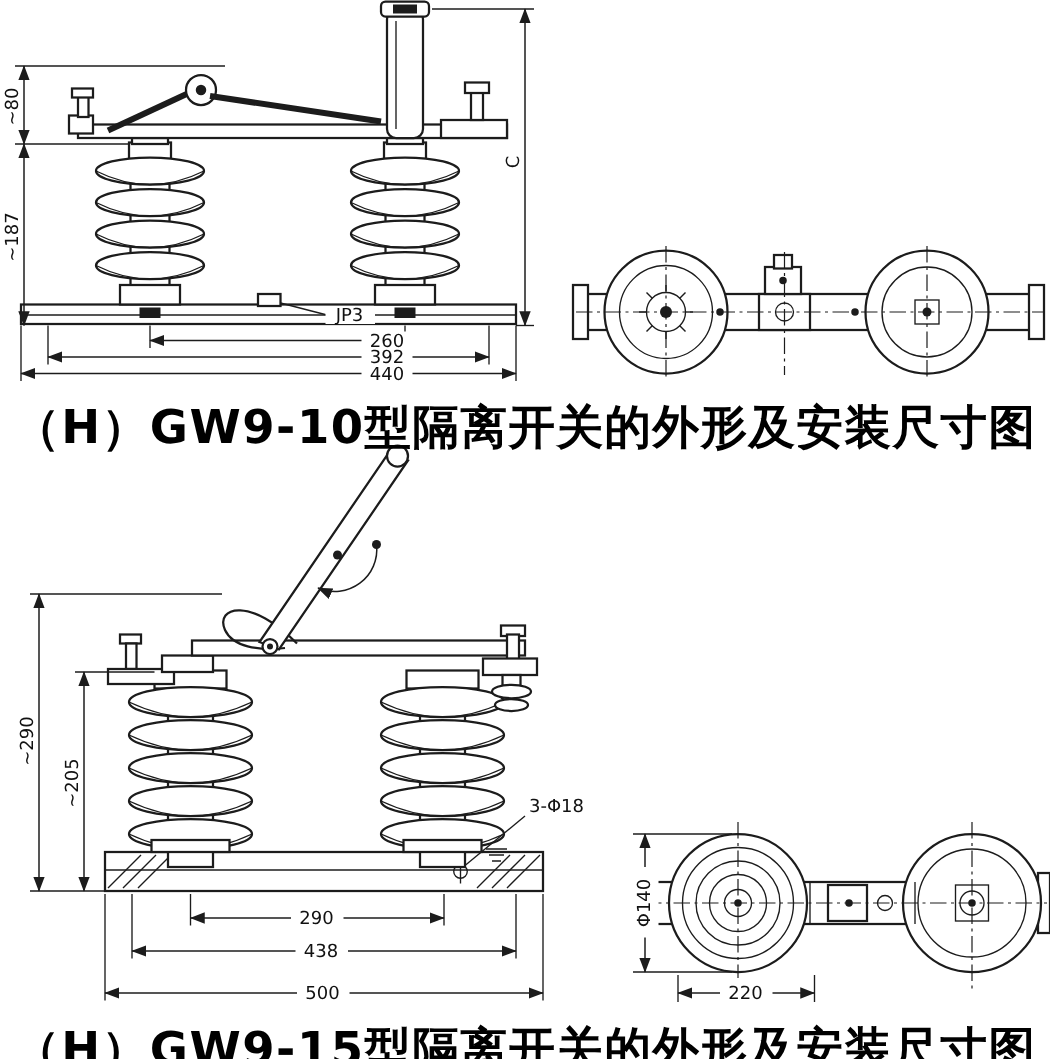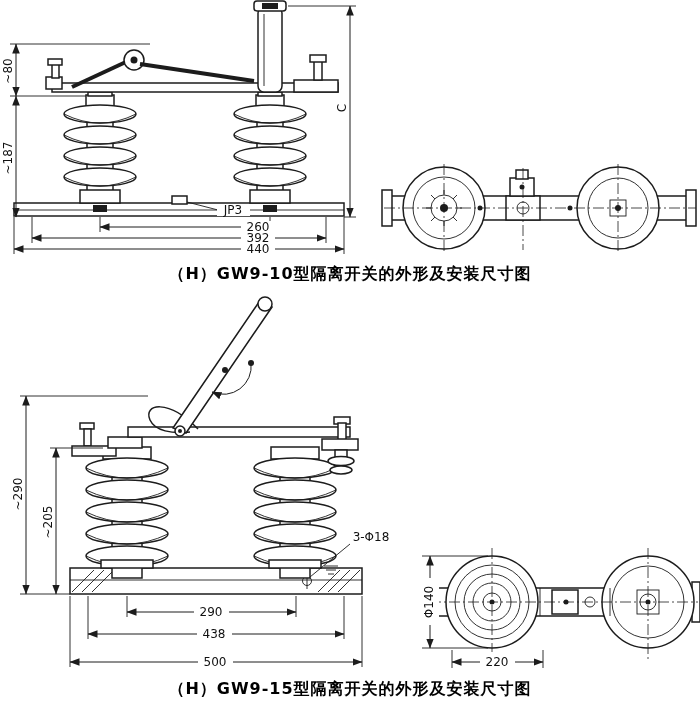--- a/index.html
+++ b/index.html
@@ -2,21 +2,21 @@
 <html><head>
 <meta charset="utf-8">
 <style>
   * { margin:0; padding:0; box-sizing:border-box; }
   html,body { background:#ffffff; }
   body { width:700px; height:706px; overflow:hidden; }
   .page { position:relative; width:700px; height:706px; background:#fff;
           font-family:"DejaVu Sans","Liberation Sans",sans-serif; }
   .page > svg { position:absolute; left:0; top:0; }
   .caption { position:absolute; left:0; width:700px; text-align:center;
-             font-weight:bold; font-size:16px; letter-spacing:1px; color:#000;
+             font-weight:bold; font-size:31px; letter-spacing:1px; color:#000;
              white-space:nowrap; }
   #cap1 { top:264px; }
   #cap2 { top:679px; }
   svg .ln   { stroke:#1c1c1c; stroke-width:1.5; fill:none; }
   svg .thk  { stroke:#1c1c1c; stroke-width:4;   fill:none; }
   svg .thin { stroke:#1c1c1c; stroke-width:0.9; fill:none; }
   svg .fillw{ fill:#ffffff; stroke:#1c1c1c; stroke-width:1.5; }
   svg .dim  { stroke:#1c1c1c; stroke-width:1;   fill:none; }
   svg .cl   { stroke:#1c1c1c; stroke-width:0.8; fill:none; stroke-dasharray:11 3 2 3; }
   svg .dark { fill:#1c1c1c; stroke:none; }

